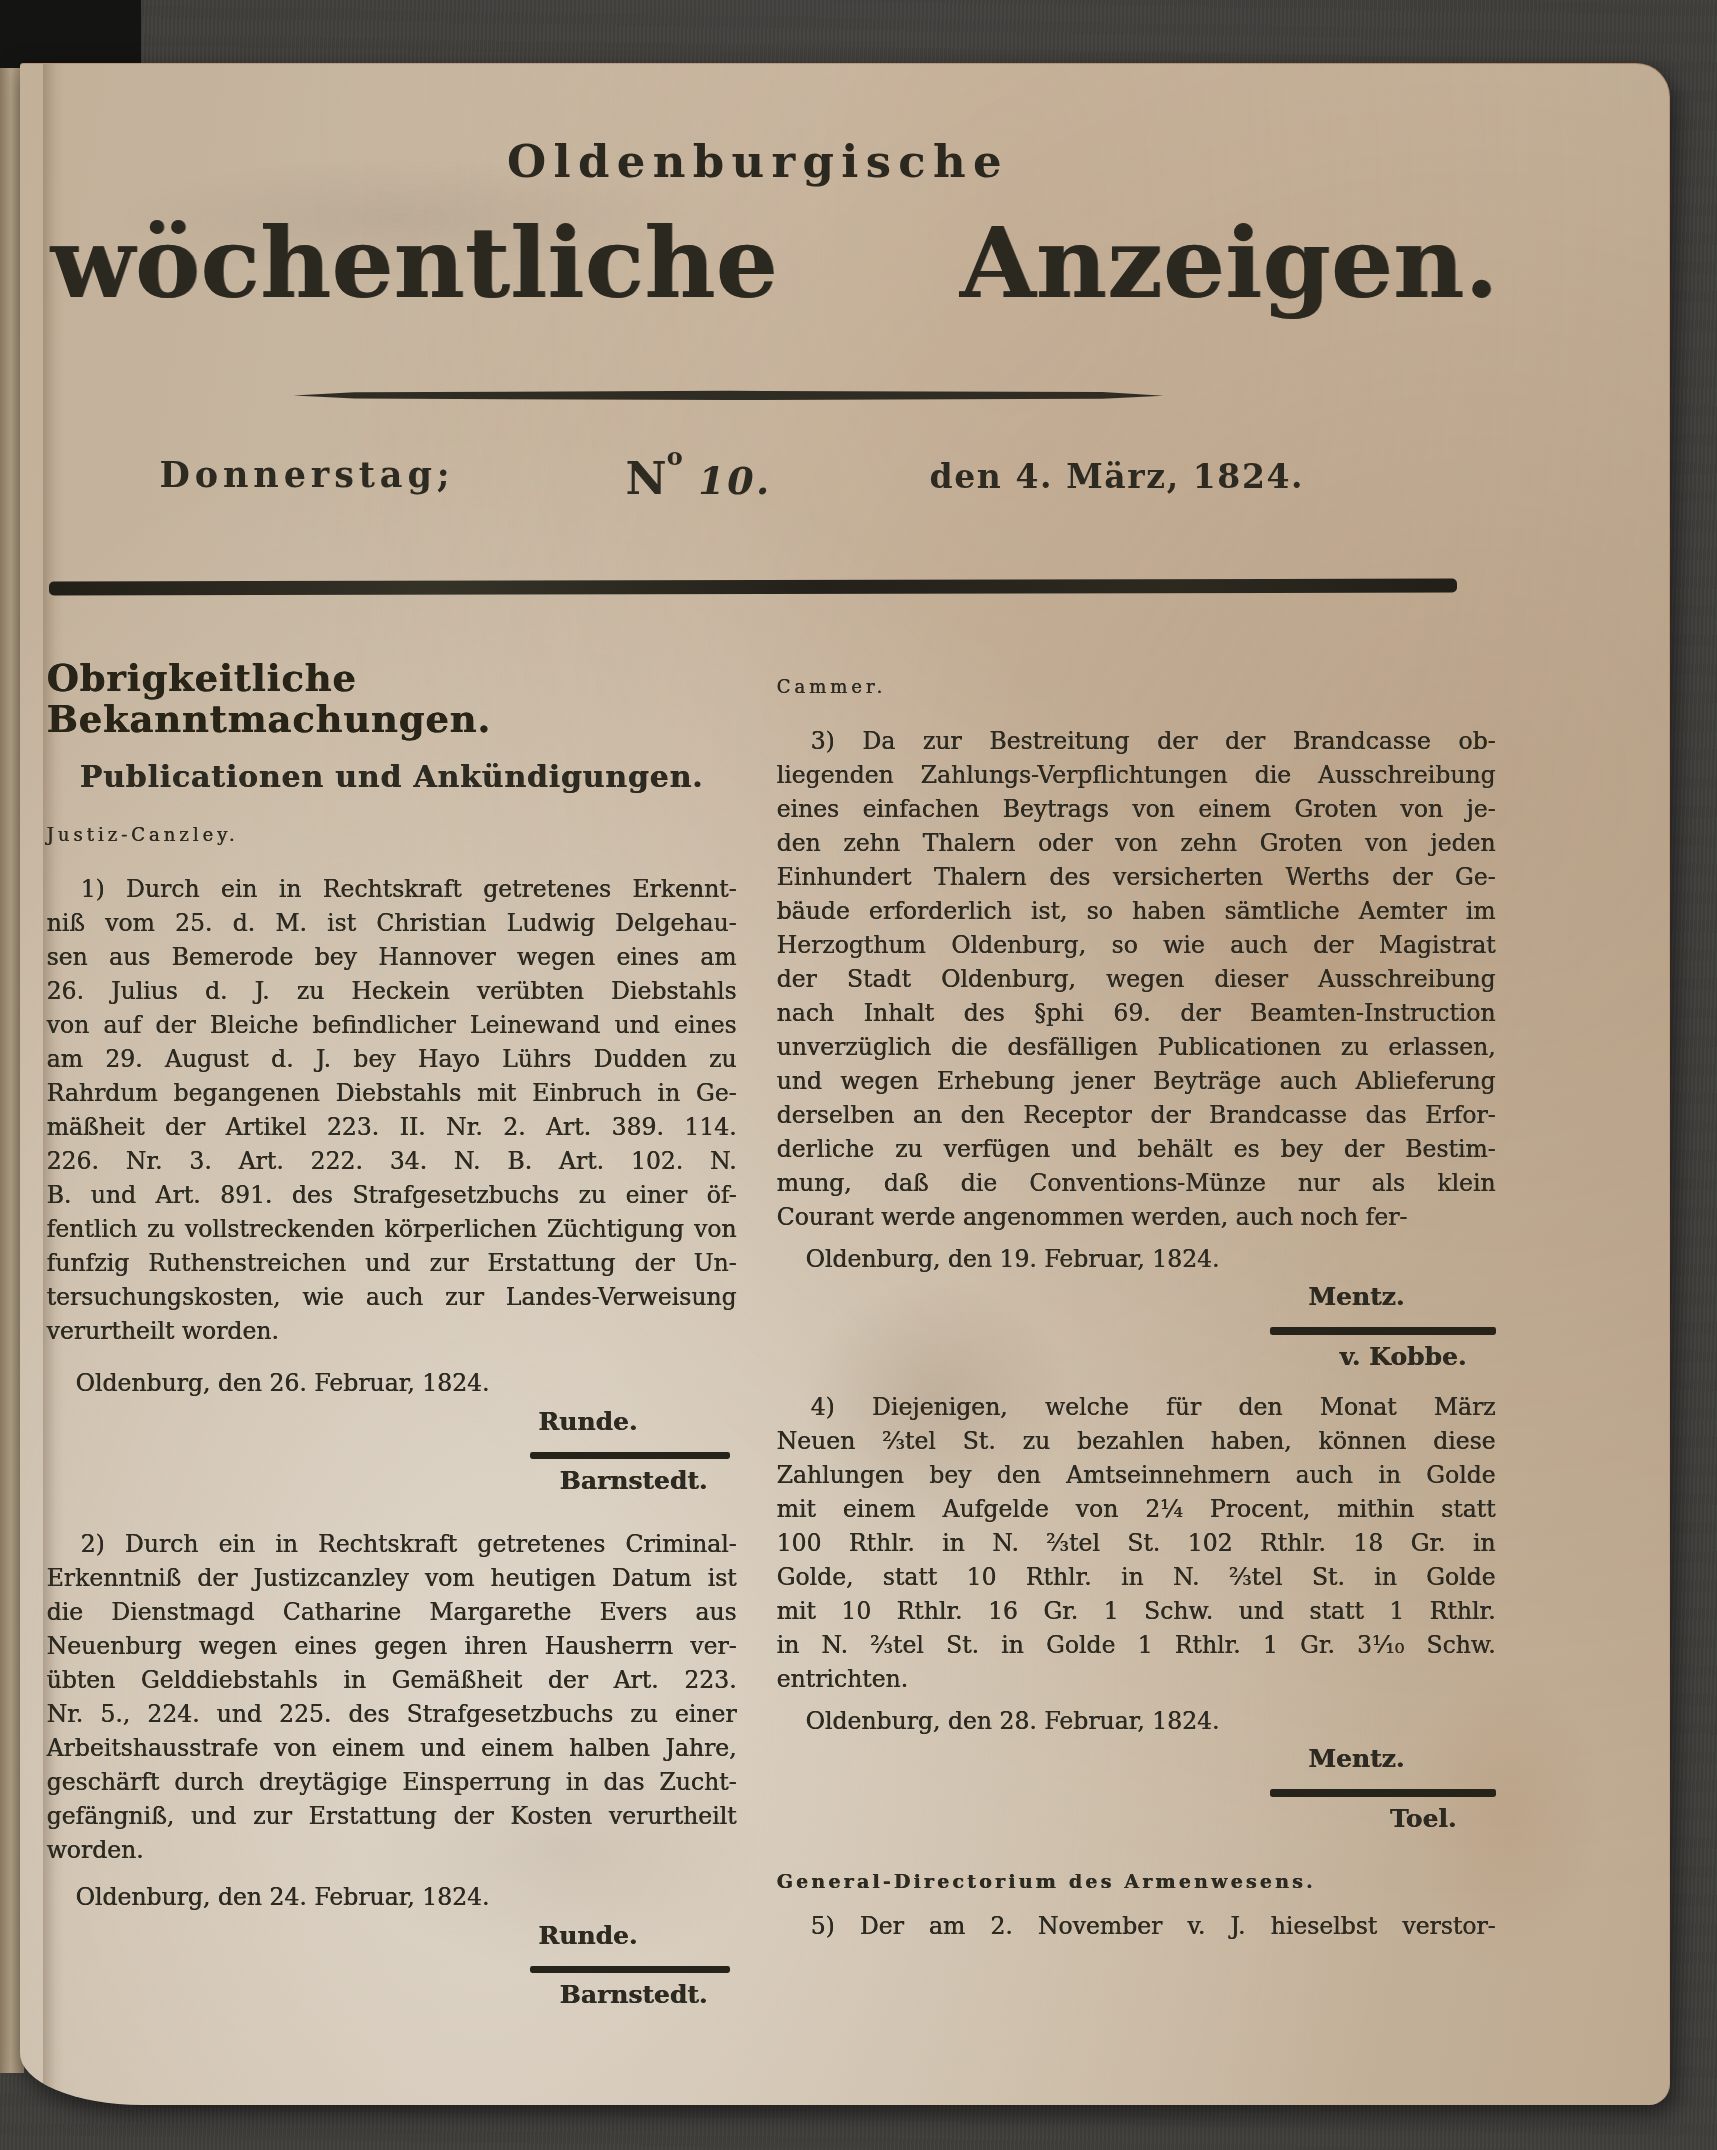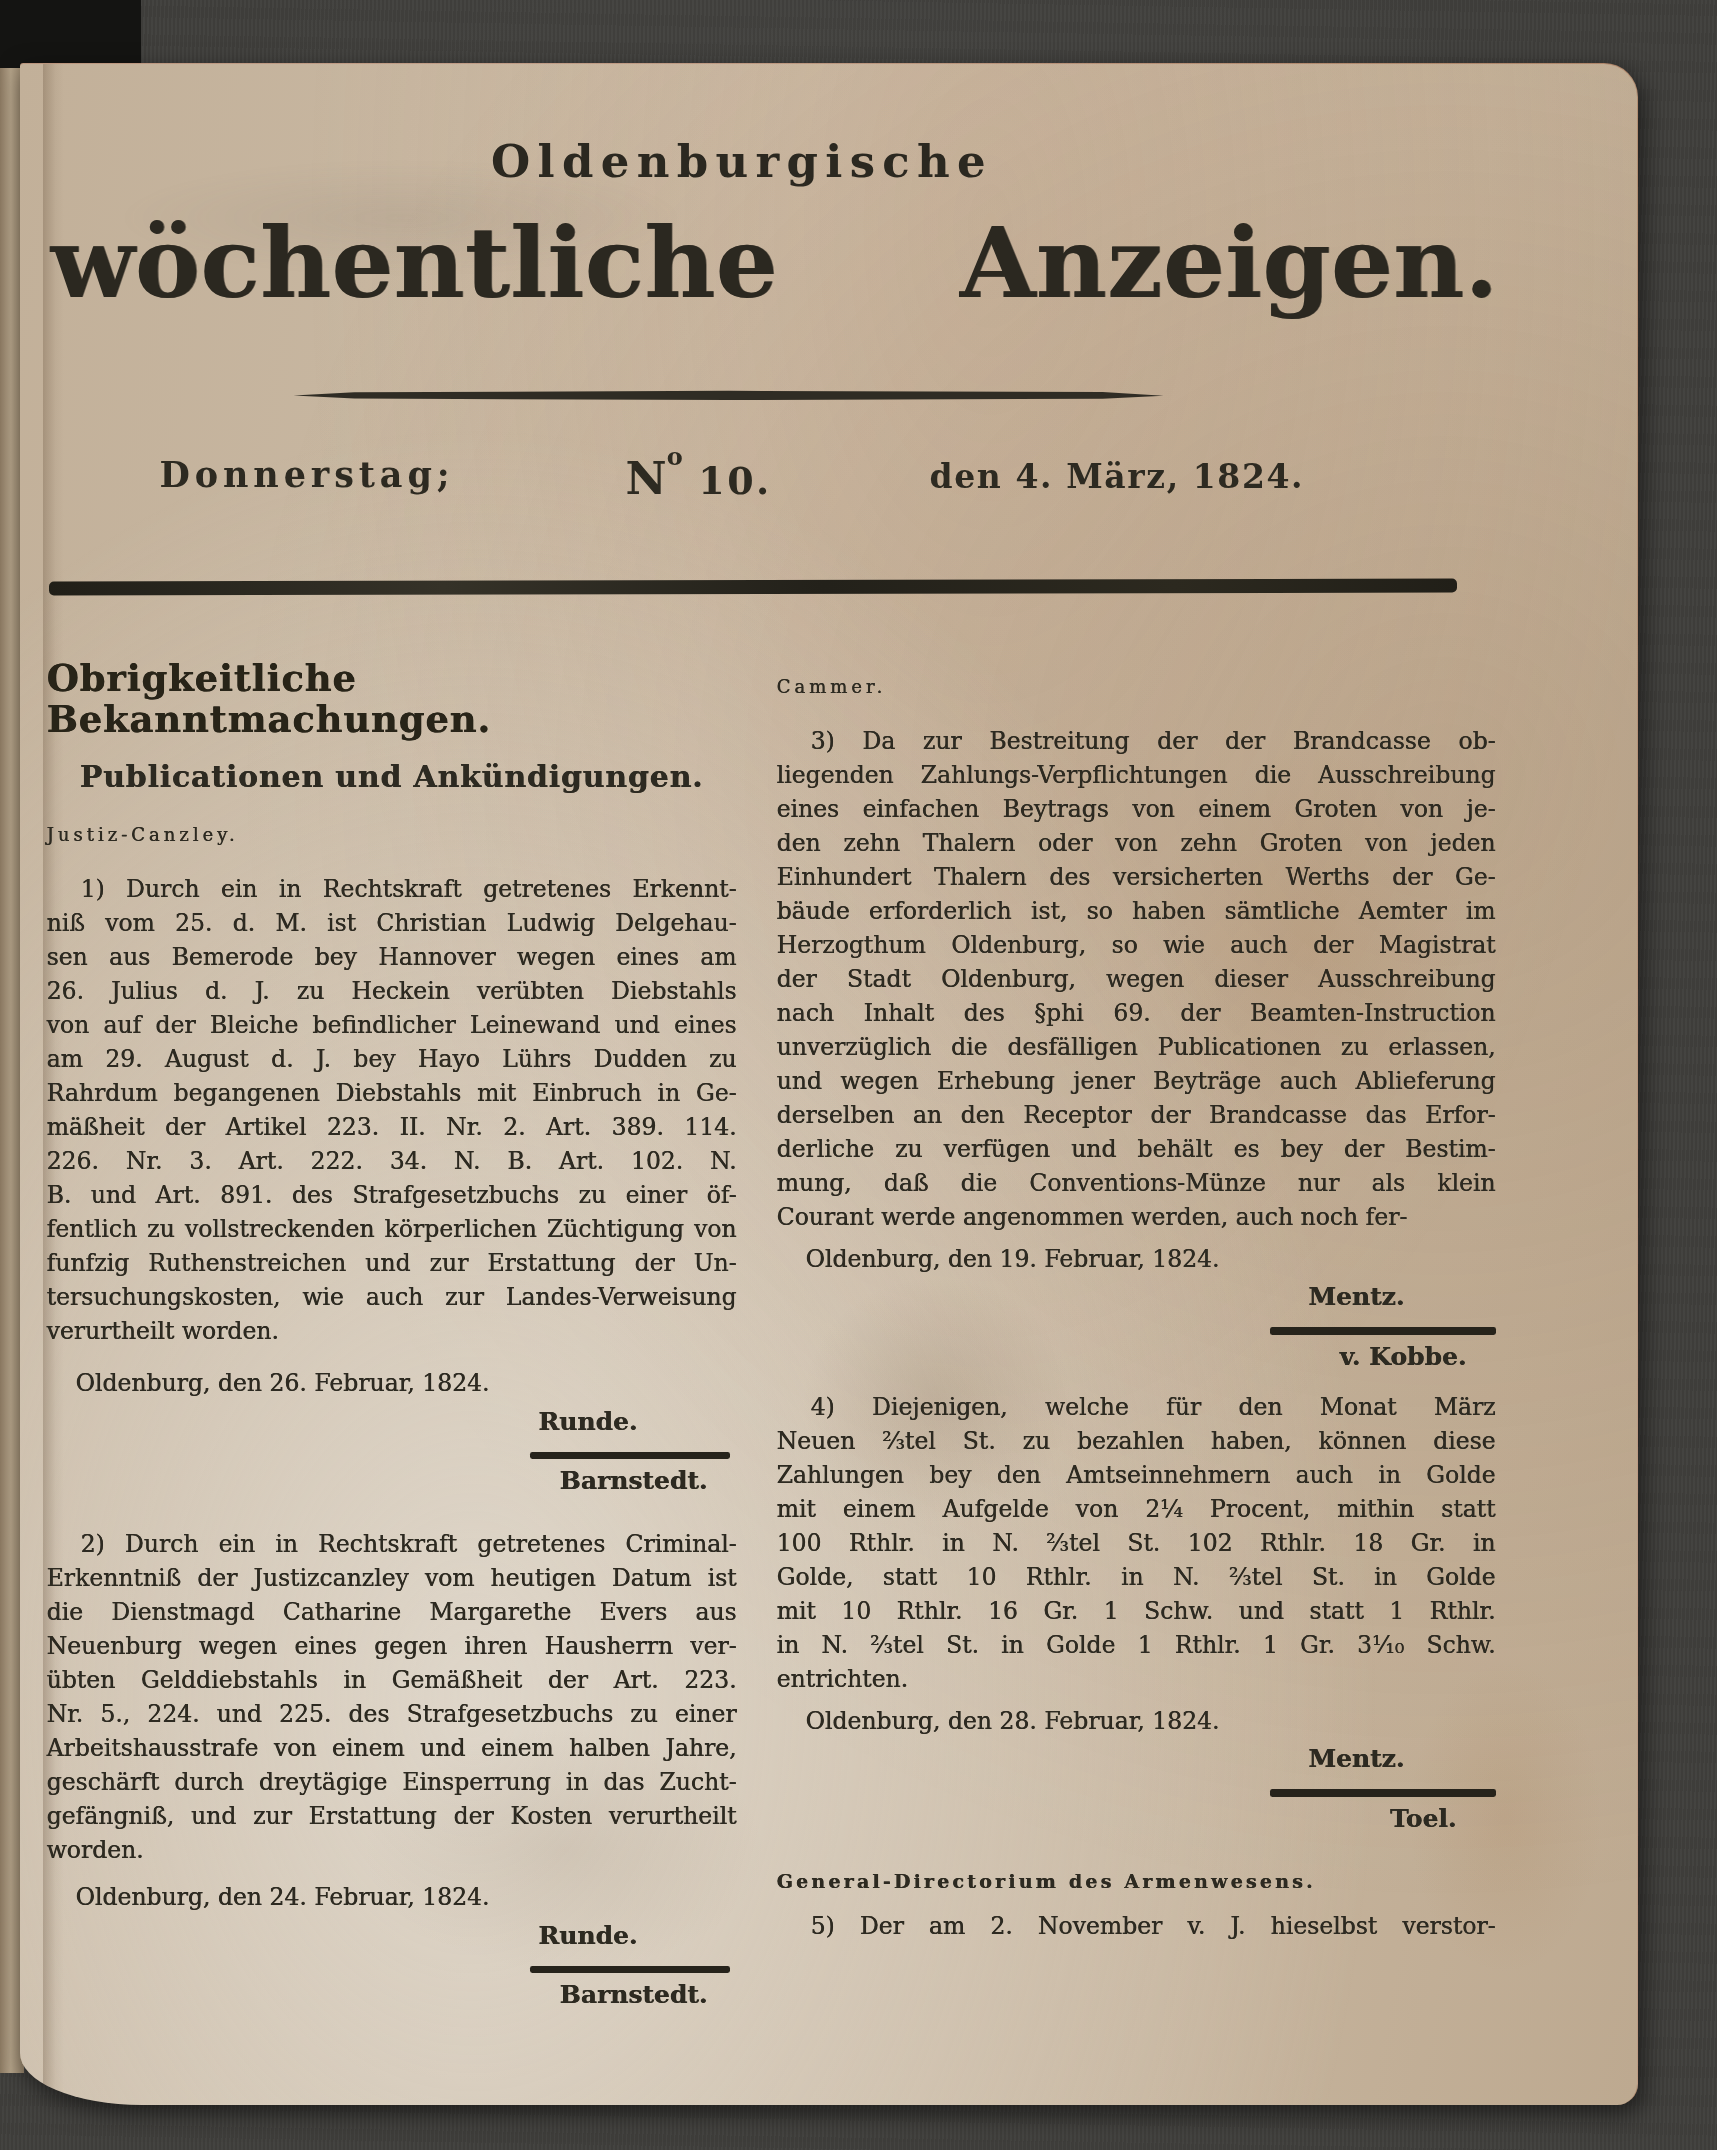--- a/index.html
+++ b/index.html
@@ -15,41 +15,41 @@
   .page{position:absolute;left:19.5px;top:63px;width:1617px;height:2041px;
     border-radius:3.2px 34px 21px 122px / 3.2px 34px 21px 52px;
     border-top:1.6px solid rgba(148,66,32,0.35);
     border-right:1.6px solid rgba(148,66,32,0.30);
     box-shadow:4.9px 8px 24px rgba(0,0,0,0.55);
     background:
       radial-gradient(ellipse at 28% 80%, rgba(238,236,230,0.55), transparent 55%),
       radial-gradient(ellipse at 88% 35%, rgba(146,112,78,0.20), transparent 60%),
       radial-gradient(ellipse at 60% 8%, rgba(190,150,120,0.18), transparent 50%),
       linear-gradient(100deg,#c2b099,#ccbca7 40%,#c6b49d 75%,#bda990);
-    color:#2d2a21;overflow:hidden;}
+    color:#2d2a21;overflow:hidden;padding-left:32px;}
   .fold{position:absolute;left:23px;top:0;width:21px;height:100%;
     background:linear-gradient(90deg,rgba(96,74,52,0.30),rgba(96,74,52,0.06) 60%,transparent);}
   .stain{position:absolute;border-radius:50%;pointer-events:none;}
   .s1{left:1120px;top:666px;width:341px;height:422px;background:radial-gradient(ellipse,rgba(158,106,58,0.14),transparent 65%);}
   .s2{left:771px;top:1202px;width:292px;height:268px;background:radial-gradient(ellipse,rgba(120,96,70,0.18),transparent 65%);}
   .s3{left:97px;top:97px;width:568px;height:114px;background:radial-gradient(ellipse,rgba(110,100,92,0.12),transparent 70%);filter:blur(3.2px);}
   .s4{left:1380px;top:1583px;width:211px;height:341px;background:radial-gradient(ellipse,rgba(160,108,60,0.13),transparent 65%);}
   .s5{left:341px;top:1664px;width:406px;height:244px;background:radial-gradient(ellipse,rgba(125,104,80,0.12),transparent 70%);}
 
   .kicker{position:absolute;top:71px;left:0;width:100%;text-align:center;
     transform:translateX(-86px);font-size:45px;font-weight:bold;letter-spacing:7.3px;color:#2b2820;}
   .main-title{position:absolute;top:148px;left:31px;width:1448px;font-size:98px;font-weight:bold;
     line-height:1.05;text-align:justify;text-align-last:justify;color:#2b2820;
     text-shadow:0.8px 0 0 rgba(43,40,32,0.55);}
   .swell-rule{position:absolute;top:326px;left:274px;width:870px;height:10.6px;background:#2f2c24;
     clip-path:polygon(0 52%,7% 22%,50% 8%,93% 18%,100% 55%,93% 82%,50% 95%,7% 80%);}
   .issue-day{position:absolute;left:140px;top:390px;font-size:35px;font-weight:bold;letter-spacing:4.9px;}
   .issue-no{position:absolute;left:606px;top:378px;font-size:45px;font-weight:bold;}
   .issue-no sup{font-size:24px;vertical-align:29px;}
-  .issue-no .num{font-size:38px;font-weight:bold;letter-spacing:2.4px;}
+  .issue-no .num{font-size:38px;font-weight:bold;letter-spacing:2.4px;font-style:italic;}
   .issue-date{position:absolute;left:910px;top:393px;font-size:33px;font-weight:bold;letter-spacing:1.6px;}
   .head-rule{position:absolute;top:516px;left:29px;width:1408px;height:14px;border-radius:4.9px;
     transform:rotate(-0.12deg);
     background:linear-gradient(90deg,#211f18,#353228 28%,#23211a 55%,#2c291f 80%,#211f18);}
 
   .col{position:absolute;font-size:23.5px;line-height:34px;text-shadow:0.4px 0 0 currentColor;}
   .col-left{left:27px;top:594px;width:690px;}
   .col-right{left:757px;top:606px;width:719px;}
   .h1{font-size:37px;font-weight:bold;line-height:1.1;text-align:justify;text-align-last:justify;
     letter-spacing:0.8px;color:#282418;}

